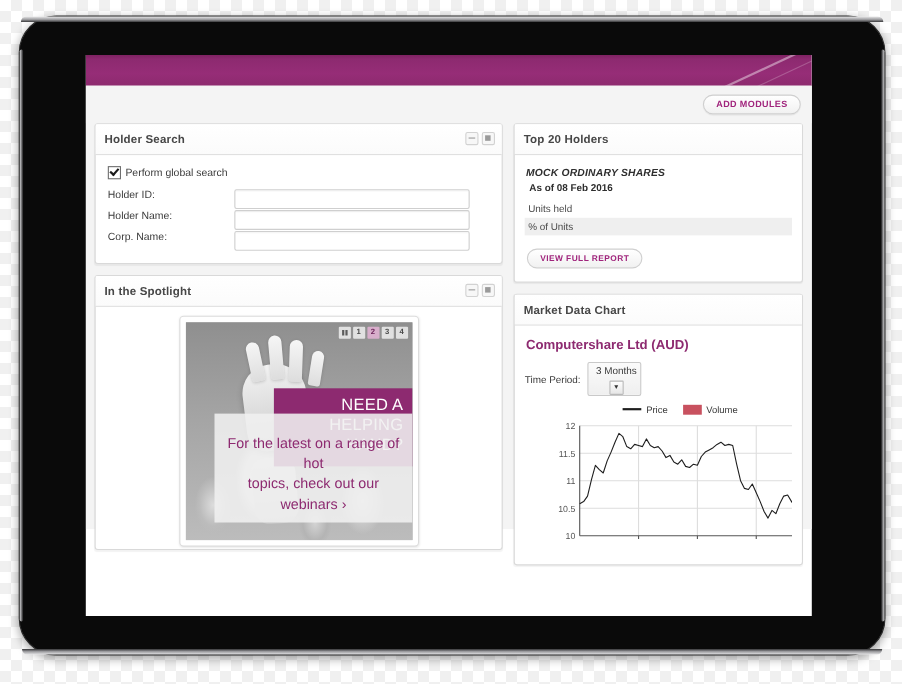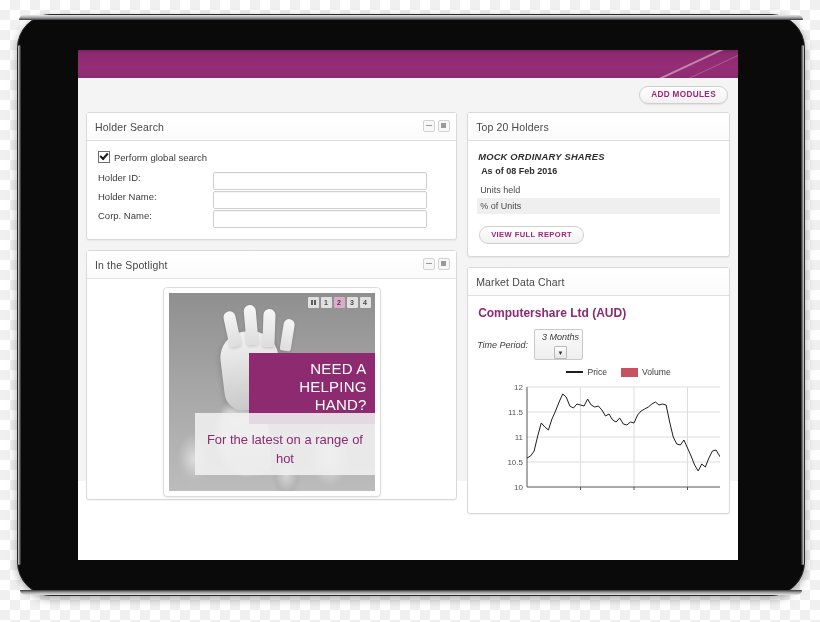--- a/index.html
+++ b/index.html
@@ -81,21 +81,21 @@
   
   .panel{
     background:#ffffff;border:1px solid #d9d9d9;border-radius:3px;
     margin-bottom:10px;box-shadow:0 1px 1px rgba(0,0,0,.05);
   }
   .panel-head{
     position:relative;height:27px;border-bottom:1px solid #e0e0e0;
     background:linear-gradient(to bottom,#ffffff,#fbfbfb);
     display:flex;align-items:center;padding:0 8px;
   }
-  .panel-title{font-size:10.5px;font-weight:normal;color:#474747;letter-spacing:.15px;}
+  .panel-title{font-size:10.5px;font-weight:bold;color:#474747;letter-spacing:.15px;}
   .panel-ctrls{position:absolute;right:6px;top:7px;display:flex;gap:3px;}
   .ctrl{
     width:10px;height:10px;border:1px solid #d2d2d2;border-radius:2px;
     background:#f7f7f7;position:relative;
   }
   .ctrl.min:after{content:"";position:absolute;left:2px;right:2px;top:4px;height:1px;background:#9a9a9a;}
   .ctrl.close:after{
     content:"";position:absolute;left:2px;top:2px;width:5px;height:5px;
     background:#9a9a9a;
   }
@@ -206,21 +206,21 @@
   .t20-btn{
     display:inline-block;margin:12px 0 2px 2px;
     background:linear-gradient(to bottom,#ffffff,#f1f1f1);
     border:1px solid #cfcfcf;border-radius:10px;
     font-size:7.6px;font-weight:bold;letter-spacing:.4px;color:#a0247c;
     padding:3px 11px 4px;white-space:nowrap;
   }
 
   
   .mdc-title{font-size:12px;font-weight:bold;color:#8d2a70;margin:1px 0 9px 1px;}
-  .tp-row{display:flex;align-items:center;gap:6px;margin-bottom:7px;font-style:italic;}
+  .tp-row{display:flex;align-items:center;gap:6px;margin-bottom:7px;}
   .tp-label{font-size:9px;color:#3b3b3b;}
   .tp-select{
     display:flex;align-items:center;gap:4px;
     border:1px solid #c9c9c9;border-radius:2px;
     background:linear-gradient(to bottom,#fbfbfb,#efefef);
     padding:2px 3px 0 7px;font-size:9px;color:#3b3b3b;flex-direction:column;
   }
   .tp-arrow{
     width:11px;height:11px;border:1px solid #b9b9b9;border-radius:1px;
     background:linear-gradient(to bottom,#fdfdfd,#e6e6e6);
@@ -321,20 +321,21 @@
                   </div>
 
                   <div class="spot-overlay">
                     <div>NEED A</div>
                     <div>HELPING</div>
                     <div>HAND?</div>
                   </div>
 
                   <div class="spot-caption">
                     <div>For the latest on a range of hot</div>
+                    <div>topics, check out our webinars ›</div>
                   </div>
                 </div>
               </div>
             </div>
           </div>
 
         </div>
 
         <div class="col-right">
 

